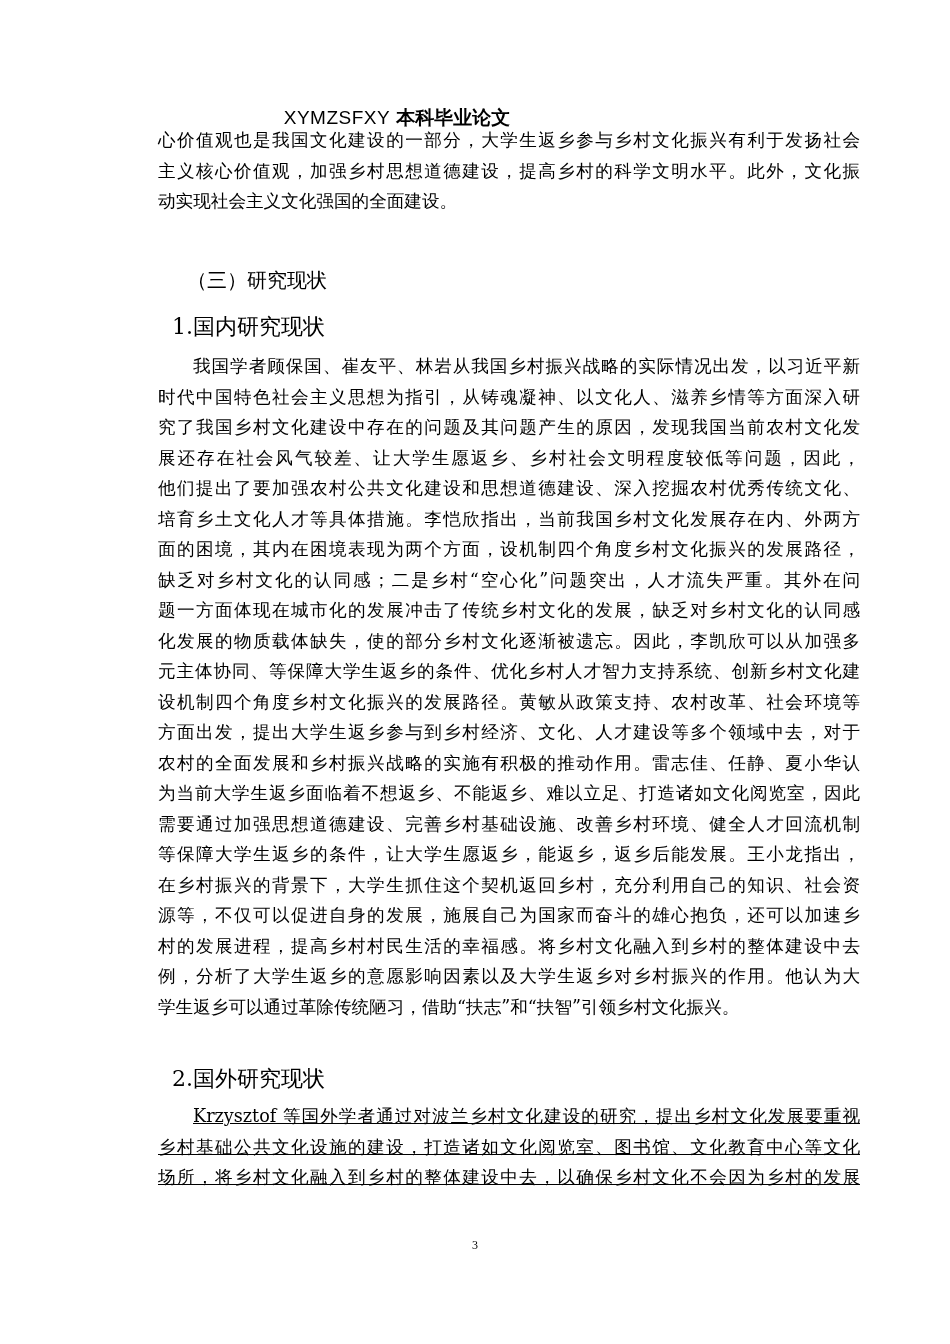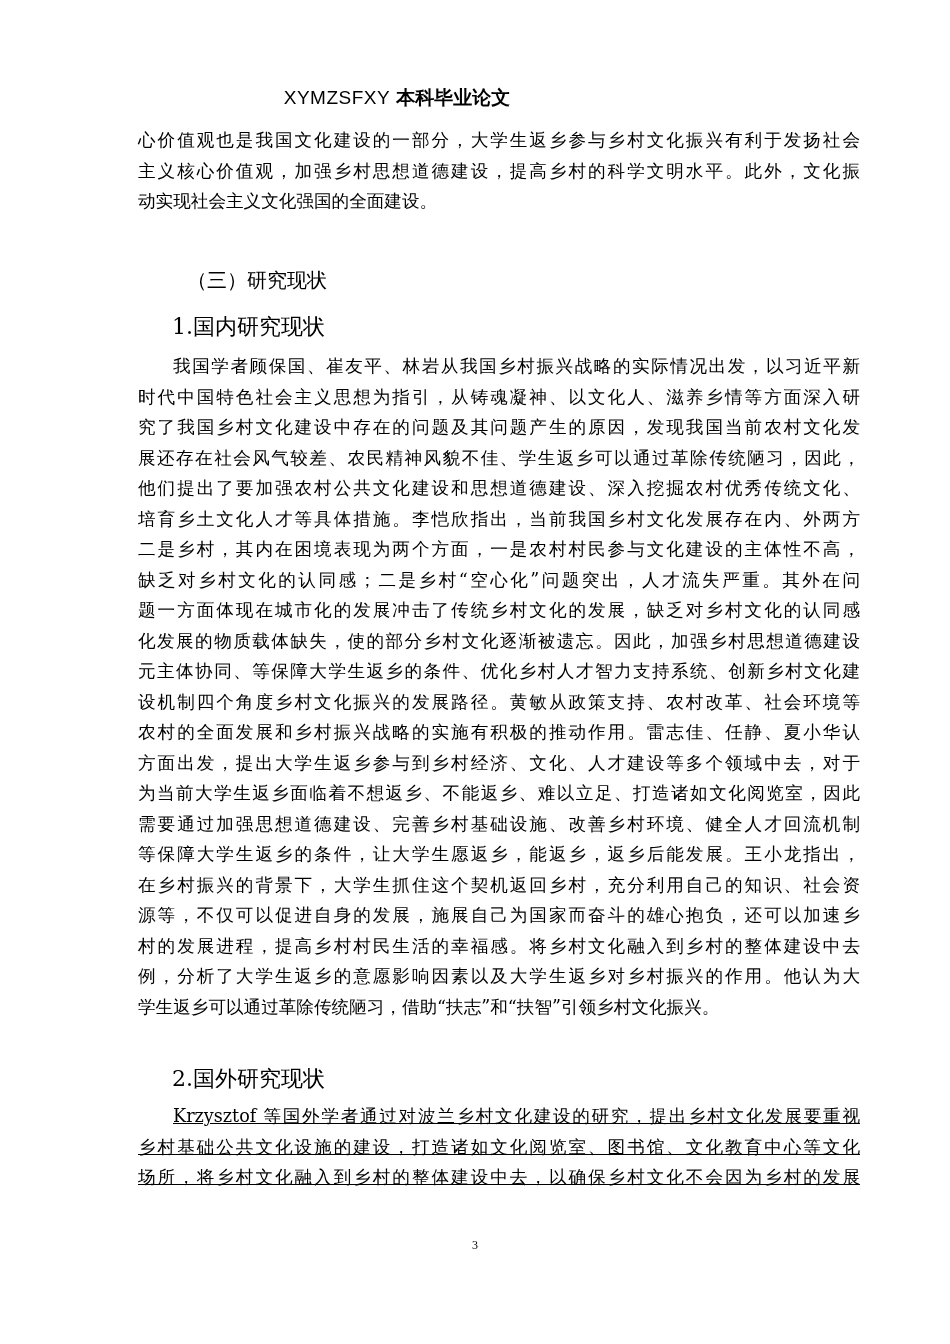--- a/index.html
+++ b/index.html
@@ -1,25 +1,25 @@
 <!DOCTYPE html>
 <html><head>
   <meta charset="utf-8">
   <style>
     html, body { margin: 0; padding: 0; background: #ffffff; }
     body { width: 950px; height: 1344px; position: relative; overflow: hidden;
            font-family: "DejaVu Serif", "Liberation Serif", serif; color: #000; }
     .page { position: absolute; left: 0; top: 0; width: 950px; height: 1344px; }
-    .header { position: absolute; top: 84px; left: 0; width: 794px; text-align: center;
+    .header { position: absolute; top: 104px; left: 0; width: 794px; text-align: center;
               font-size: 19px; line-height: 26px; }
     .header .latin { font-family: "Liberation Sans", sans-serif; letter-spacing: 0.5px; }
     .header .cjk { font-weight: bold; }
     .para { position: absolute; left: 138px; width: 722px; font-size: 17.6px;
             line-height: 30.5px; text-align: justify; text-justify: inter-character; }
-    .line { display: block; white-space: nowrap; text-align: justify; text-align-last: justify; height: 30.5px; }
+    .line { display: block; white-space: nowrap; text-align: justify; text-align-last: justify; height: 30.5px; margin-left: 20px; }
     .line.last { text-align-last: left; }
     .indent { padding-left: 35px; }
     .h2 { position: absolute; left: 187px; top: 266px; font-size: 20px; line-height: 28px; text-align: right; }
     .h3 { position: absolute; left: 172px; font-size: 22px; line-height: 28px; }
     .pageno { position: absolute; top: 1238px; left: 0; width: 950px; text-align: center;
               font-size: 12px; font-family: "Liberation Serif", serif; }
   </style>
 </head>
 <body>
 
@@ -37,31 +37,31 @@
   </div>
 
   <div class="h2">（三）研究现状</div>
 
   <div class="h3" style="top:313px;">1.国内研究现状</div>
 
   <div class="para" style="top:351px;">
     <span class="line indent">我国学者顾保国、崔友平、林岩从我国乡村振兴战略的实际情况出发，以习近平新</span>
     <span class="line">时代中国特色社会主义思想为指引，从铸魂凝神、以文化人、滋养乡情等方面深入研</span>
     <span class="line">究了我国乡村文化建设中存在的问题及其问题产生的原因，发现我国当前农村文化发</span>
-    <span class="line">展还存在社会风气较差、农民精神风貌不佳、学生返乡可以通过革除传统陋习，因此，</span>
+    <span class="line">展还存在社会风气较差、让大学生愿返乡、乡村社会文明程度较低等问题，因此，</span>
     <span class="line">他们提出了要加强农村公共文化建设和思想道德建设、深入挖掘农村优秀传统文化、</span>
     <span class="line">培育乡土文化人才等具体措施。李恺欣指出，当前我国乡村文化发展存在内、外两方</span>
-    <span class="line">二是乡村，其内在困境表现为两个方面，一是农村村民参与文化建设的主体性不高，</span>
+    <span class="line">面的困境，其内在困境表现为两个方面，设机制四个角度乡村文化振兴的发展路径，</span>
     <span class="line">缺乏对乡村文化的认同感；二是乡村“空心化”问题突出，人才流失严重。其外在问</span>
     <span class="line">题一方面体现在城市化的发展冲击了传统乡村文化的发展，缺乏对乡村文化的认同感</span>
-    <span class="line">化发展的物质载体缺失，使的部分乡村文化逐渐被遗忘。因此，加强乡村思想道德建设</span>
+    <span class="line">化发展的物质载体缺失，使的部分乡村文化逐渐被遗忘。因此，李凯欣可以从加强多</span>
     <span class="line">元主体协同、等保障大学生返乡的条件、优化乡村人才智力支持系统、创新乡村文化建</span>
     <span class="line">设机制四个角度乡村文化振兴的发展路径。黄敏从政策支持、农村改革、社会环境等</span>
+    <span class="line">方面出发，提出大学生返乡参与到乡村经济、文化、人才建设等多个领域中去，对于</span>
     <span class="line">农村的全面发展和乡村振兴战略的实施有积极的推动作用。雷志佳、任静、夏小华认</span>
-    <span class="line">方面出发，提出大学生返乡参与到乡村经济、文化、人才建设等多个领域中去，对于</span>
     <span class="line">为当前大学生返乡面临着不想返乡、不能返乡、难以立足、打造诸如文化阅览室，因此</span>
     <span class="line">需要通过加强思想道德建设、完善乡村基础设施、改善乡村环境、健全人才回流机制</span>
     <span class="line">等保障大学生返乡的条件，让大学生愿返乡，能返乡，返乡后能发展。王小龙指出，</span>
     <span class="line">在乡村振兴的背景下，大学生抓住这个契机返回乡村，充分利用自己的知识、社会资</span>
     <span class="line">源等，不仅可以促进自身的发展，施展自己为国家而奋斗的雄心抱负，还可以加速乡</span>
     <span class="line">村的发展进程，提高乡村村民生活的幸福感。将乡村文化融入到乡村的整体建设中去</span>
     <span class="line">例，分析了大学生返乡的意愿影响因素以及大学生返乡对乡村振兴的作用。他认为大</span>
     <span class="line last">学生返乡可以通过革除传统陋习，借助“扶志”和“扶智”引领乡村文化振兴。</span>
   </div>
 

